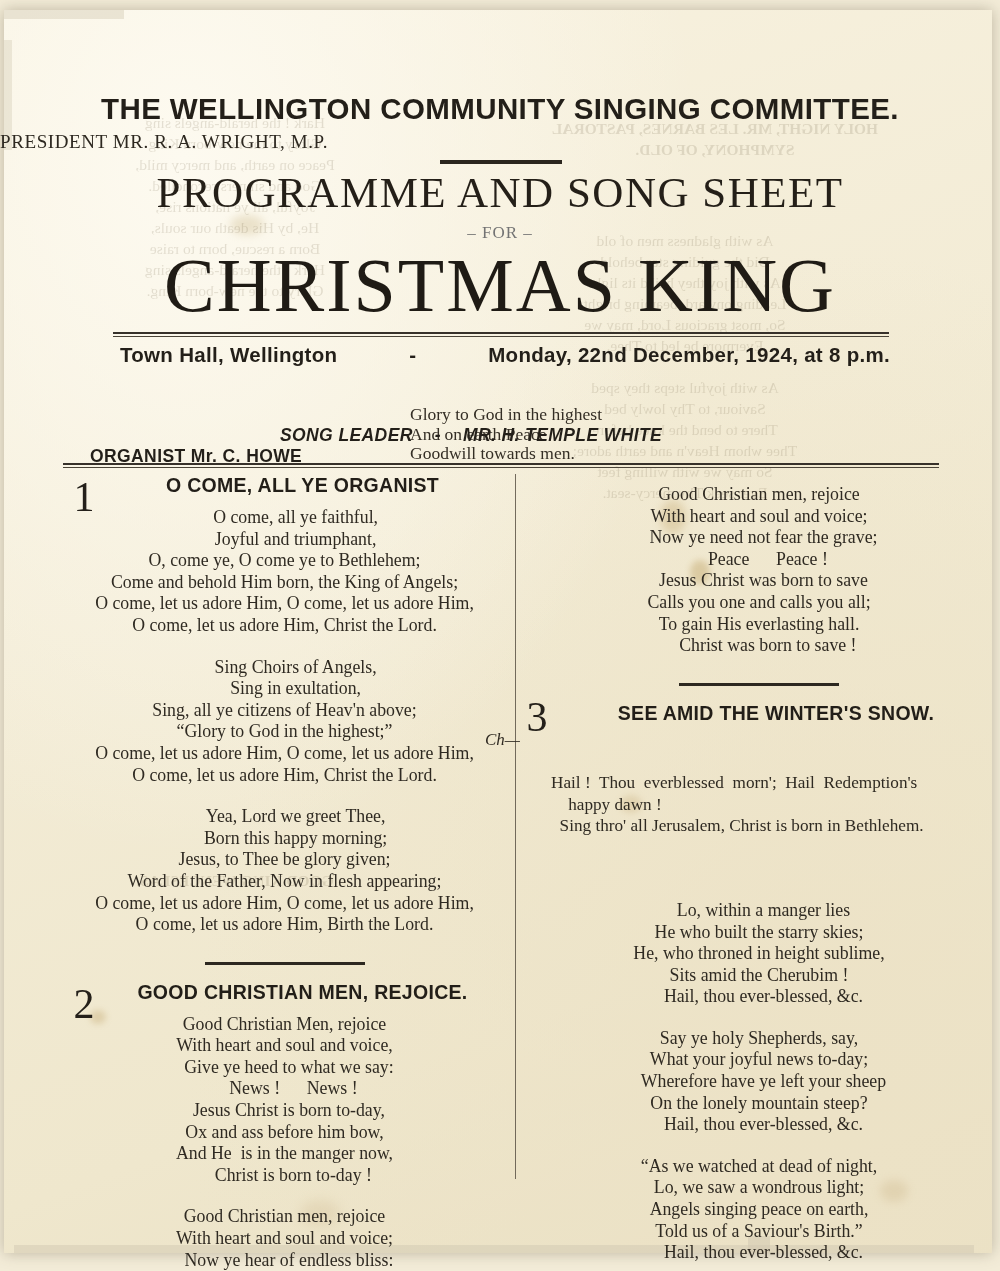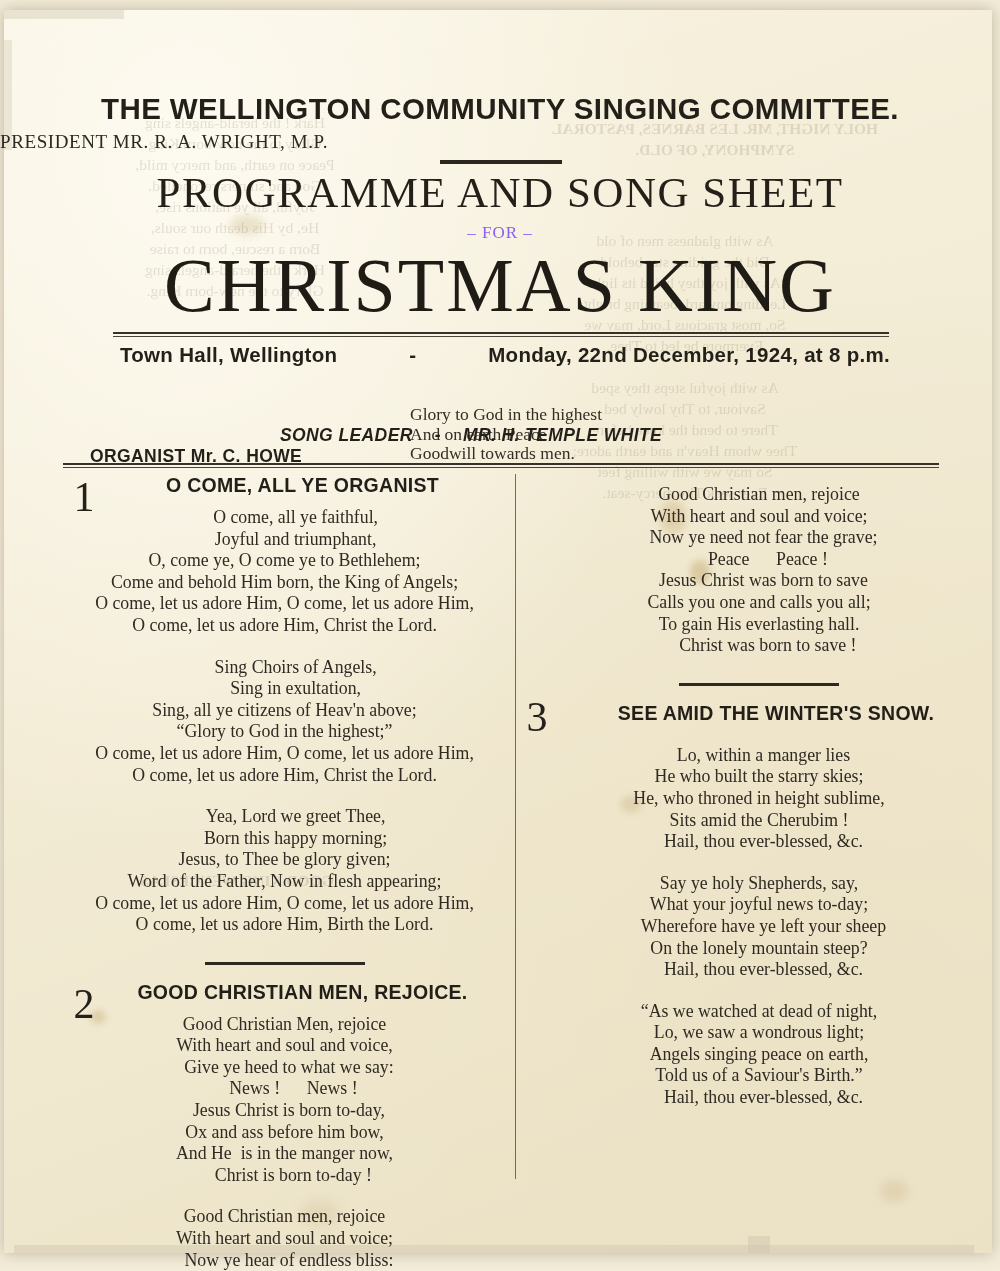--- a/index.html
+++ b/index.html
@@ -96,21 +96,21 @@
     letter-spacing: 1.5px;
     color: #241f18;
     font-family: "Liberation Serif", serif;
   }
   .for-line {
     position: absolute;
     left: 0; top: 223px; width: 1000px;
     text-align: center;
     font-size: 17px;
     letter-spacing: 1px;
-    color: #8b5cf6;
+    color: #737373;
   }
   .bigtitle {
     position: absolute;
     left: 0; top: 243px; width: 1000px;
     text-align: center;
     font-size: 76px;
     letter-spacing: 2px;
     line-height: 84px;
     color: #1f1b15;
   }
@@ -384,20 +384,25 @@
     Christ was born to save !</div>
       </div>
 
       <div class="song-sep"></div>
 
       <div class="song">
         <div class="song-num" style="left:-8px;top:-6px;">3</div>
         <div class="song-title" style="padding-left:34px;">SEE AMID THE WINTER'S SNOW.</div>
 
 
+        <div class="verse v-l chorus-line" style="margin-top:2px;padding-left:28px;font-size:17.2px;">
+          <span class="chorus-mark" style="left:-38px;top:0;">Ch—</span><span class="v-blk">Hail !  Thou  everblessed  morn';  Hail  Redemption's
+    happy dawn !
+  Sing thro' all Jerusalem, Christ is born in Bethlehem.</span>
+        </div>
 
         <div class="verse v-c">  Lo, within a manger lies
 He who built the starry skies;
 He, who throned in height sublime,
 Sits amid the Cherubim !
   Hail, thou ever-blessed, &amp;c.</div>
         <div class="verse v-c">Say ye holy Shepherds, say,
 What your joyful news to-day;
   Wherefore have ye left your sheep
 On the lonely mountain steep?

